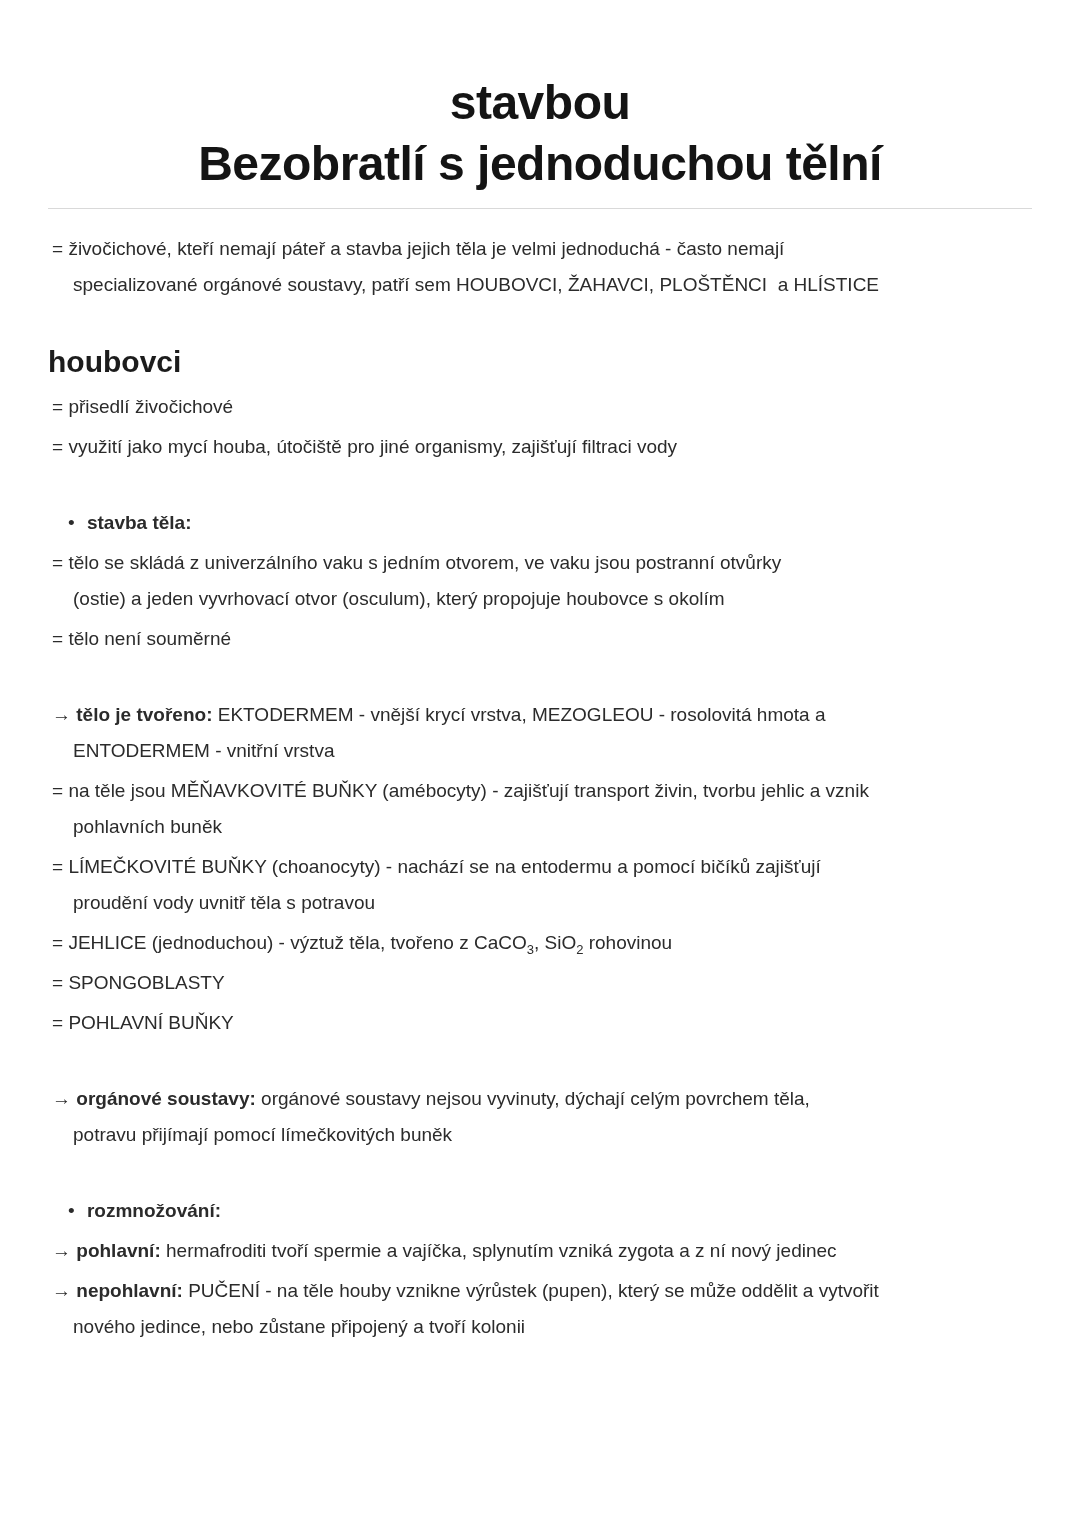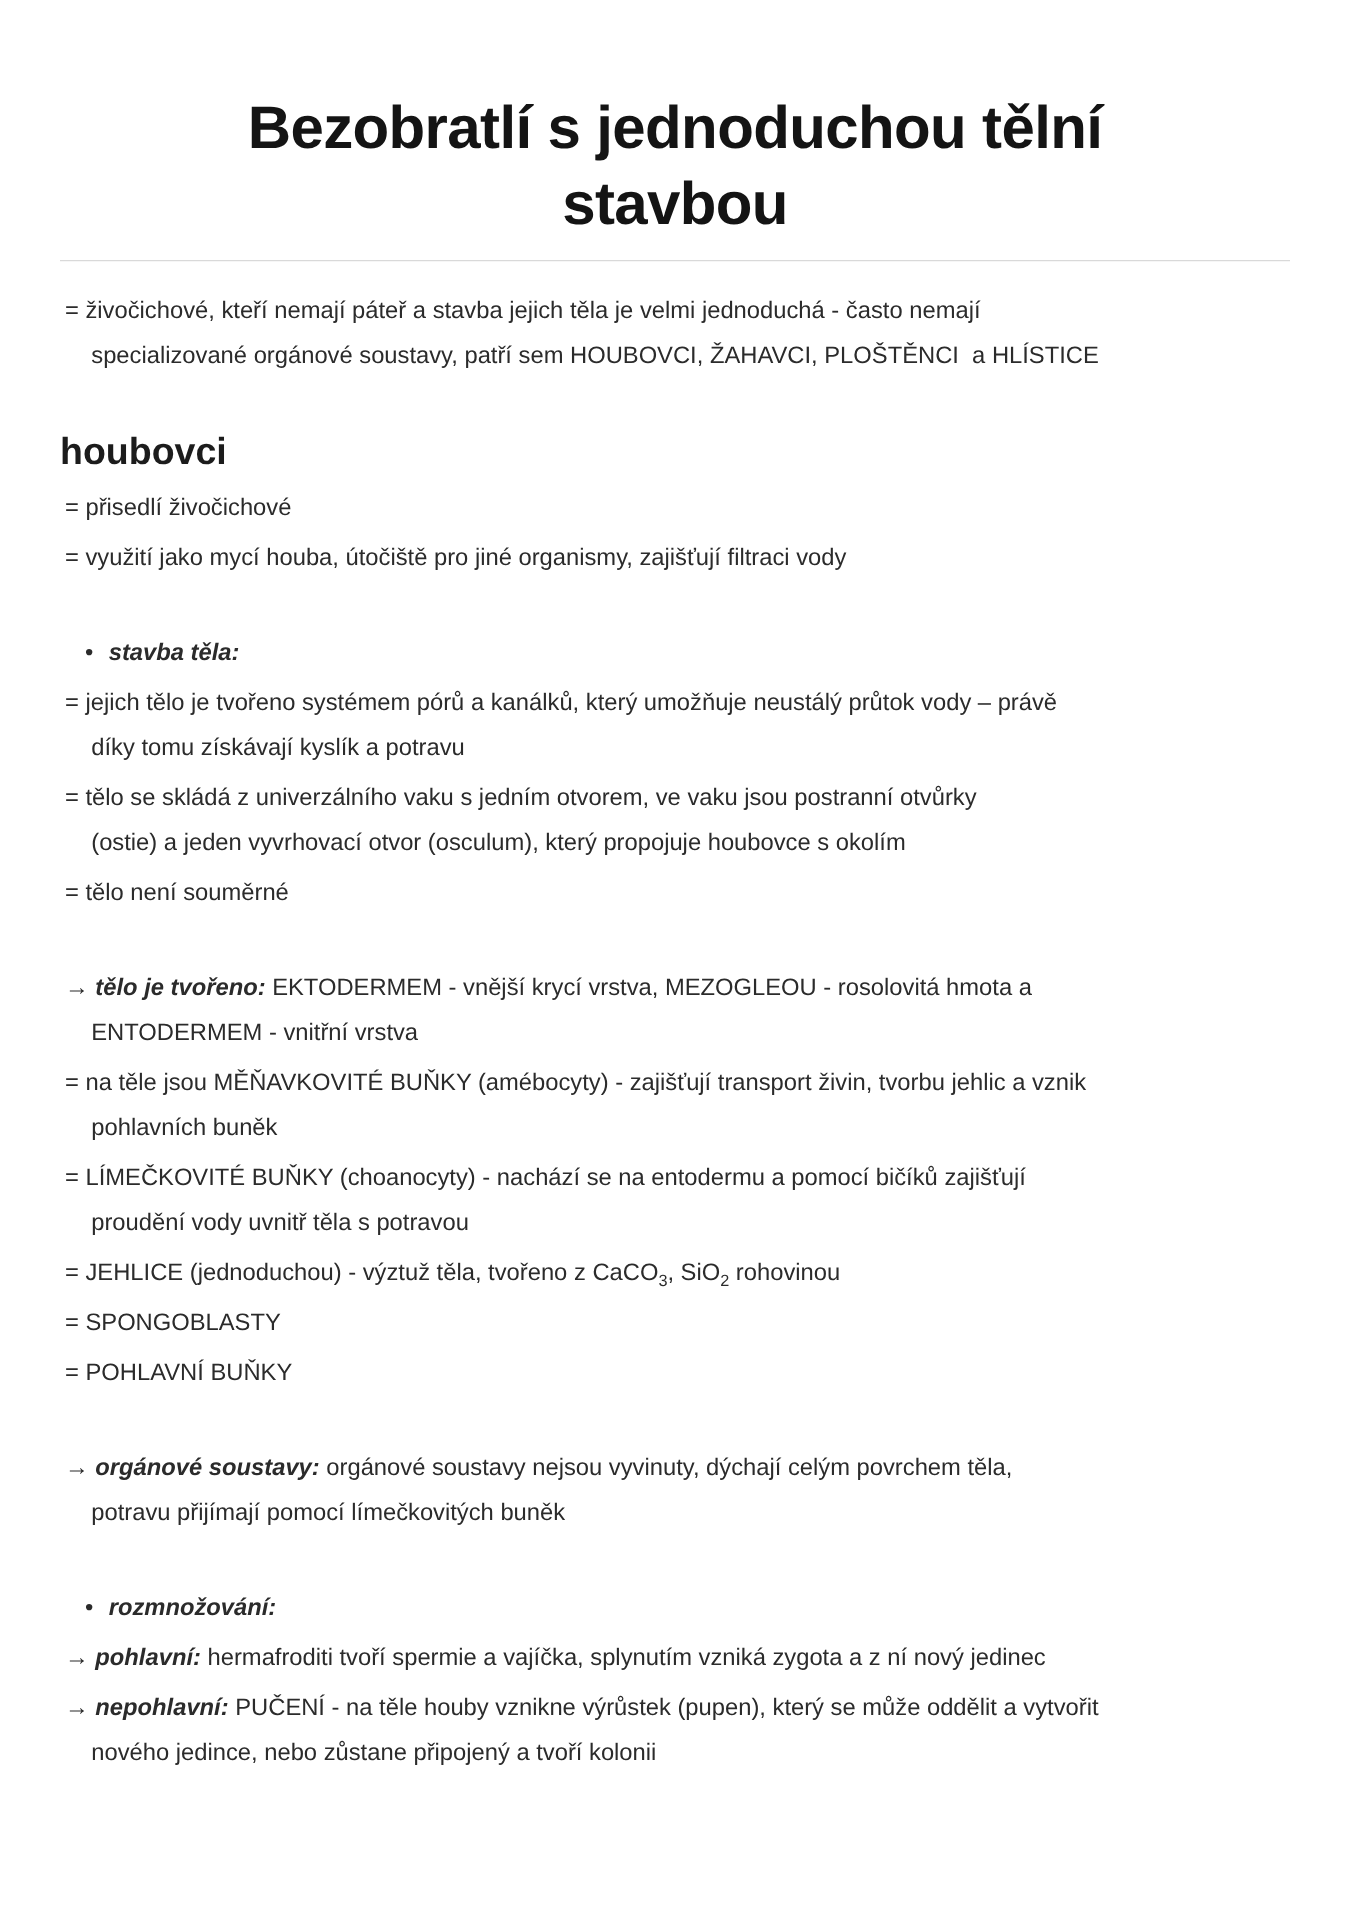--- a/index.html
+++ b/index.html
@@ -46,44 +46,42 @@
   }
   .line.bullet .marker { margin-right: 7px; }
   .section-heading {
     margin: 0;
     font-size: 30px;
     line-height: 46px;
     font-weight: 700;
     color: #1c1c1c;
   }
   .gap { height: 32px; }
-  .b { font-weight: 700; font-style: italic; }
+  .b { font-weight: 700; }
   .i { }
   sub { font-size: 13px; line-height: 0; }
 </style>
 </head>
 <body>
 
 <div class="page" style="background: rgb(255, 255, 255); color: rgb(43, 43, 43);">
   <h1 class="title" style="color: rgb(20, 20, 20);">
+    <span class="tl">stavbou</span>
     <span class="tl">Bezobratlí s jednoduchou tělní</span>
-    <span class="tl">stavbou</span>
   </h1>
   <hr class="rule" style="border-top-color: rgb(217, 217, 217);">
   <div class="doc-body">
       <p class="line para"><span class="marker">= </span><span>živočichové, kteří nemají páteř a stavba jejich těla je velmi jednoduchá - často nemají
 specializované orgánové soustavy, patří sem HOUBOVCI, ŽAHAVCI, PLOŠTĚNCI  a HLÍSTICE</span></p>
       <div class="gap"></div>
       <h2 class="section-heading">houbovci</h2>
       <p class="line para"><span class="marker">= </span><span>přisedlí živočichové</span></p>
       <p class="line para"><span class="marker">= </span><span>využití jako mycí houba, útočiště pro jiné organismy, zajišťují filtraci vody</span></p>
       <div class="gap"></div>
       <p class="line bullet"><span class="marker">• </span><span class="b">stavba těla:</span></p>
-      <p class="line para"><span class="marker">= </span><span>jejich tělo je tvořeno systémem pórů a kanálků, který umožňuje neustálý průtok vody – právě
-díky tomu získávají kyslík a potravu</span></p>
       <p class="line para"><span class="marker">= </span><span>tělo se skládá z univerzálního vaku s jedním otvorem, ve vaku jsou postranní otvůrky
 </span><span class="i">(ostie)</span><span> a jeden vyvrhovací otvor </span><span class="i">(osculum)</span><span>, který propojuje houbovce s okolím</span></p>
       <p class="line para"><span class="marker">= </span><span>tělo není souměrné</span></p>
       <div class="gap"></div>
       <p class="line arrow"><span class="marker">→ </span><span class="b">tělo je tvořeno:</span><span> EKTODERMEM - vnější krycí vrstva, MEZOGLEOU - rosolovitá hmota a
 ENTODERMEM - vnitřní vrstva</span></p>
       <p class="line para"><span class="marker">= </span><span>na těle jsou MĚŇAVKOVITÉ BUŇKY </span><span class="i">(amébocyty)</span><span> - zajišťují transport živin, tvorbu jehlic a vznik
 pohlavních buněk</span></p>
       <p class="line para"><span class="marker">= </span><span>LÍMEČKOVITÉ BUŇKY </span><span class="i">(choanocyty)</span><span> - nachází se na entodermu a pomocí bičíků zajišťují
 proudění vody uvnitř těla s potravou</span></p>

